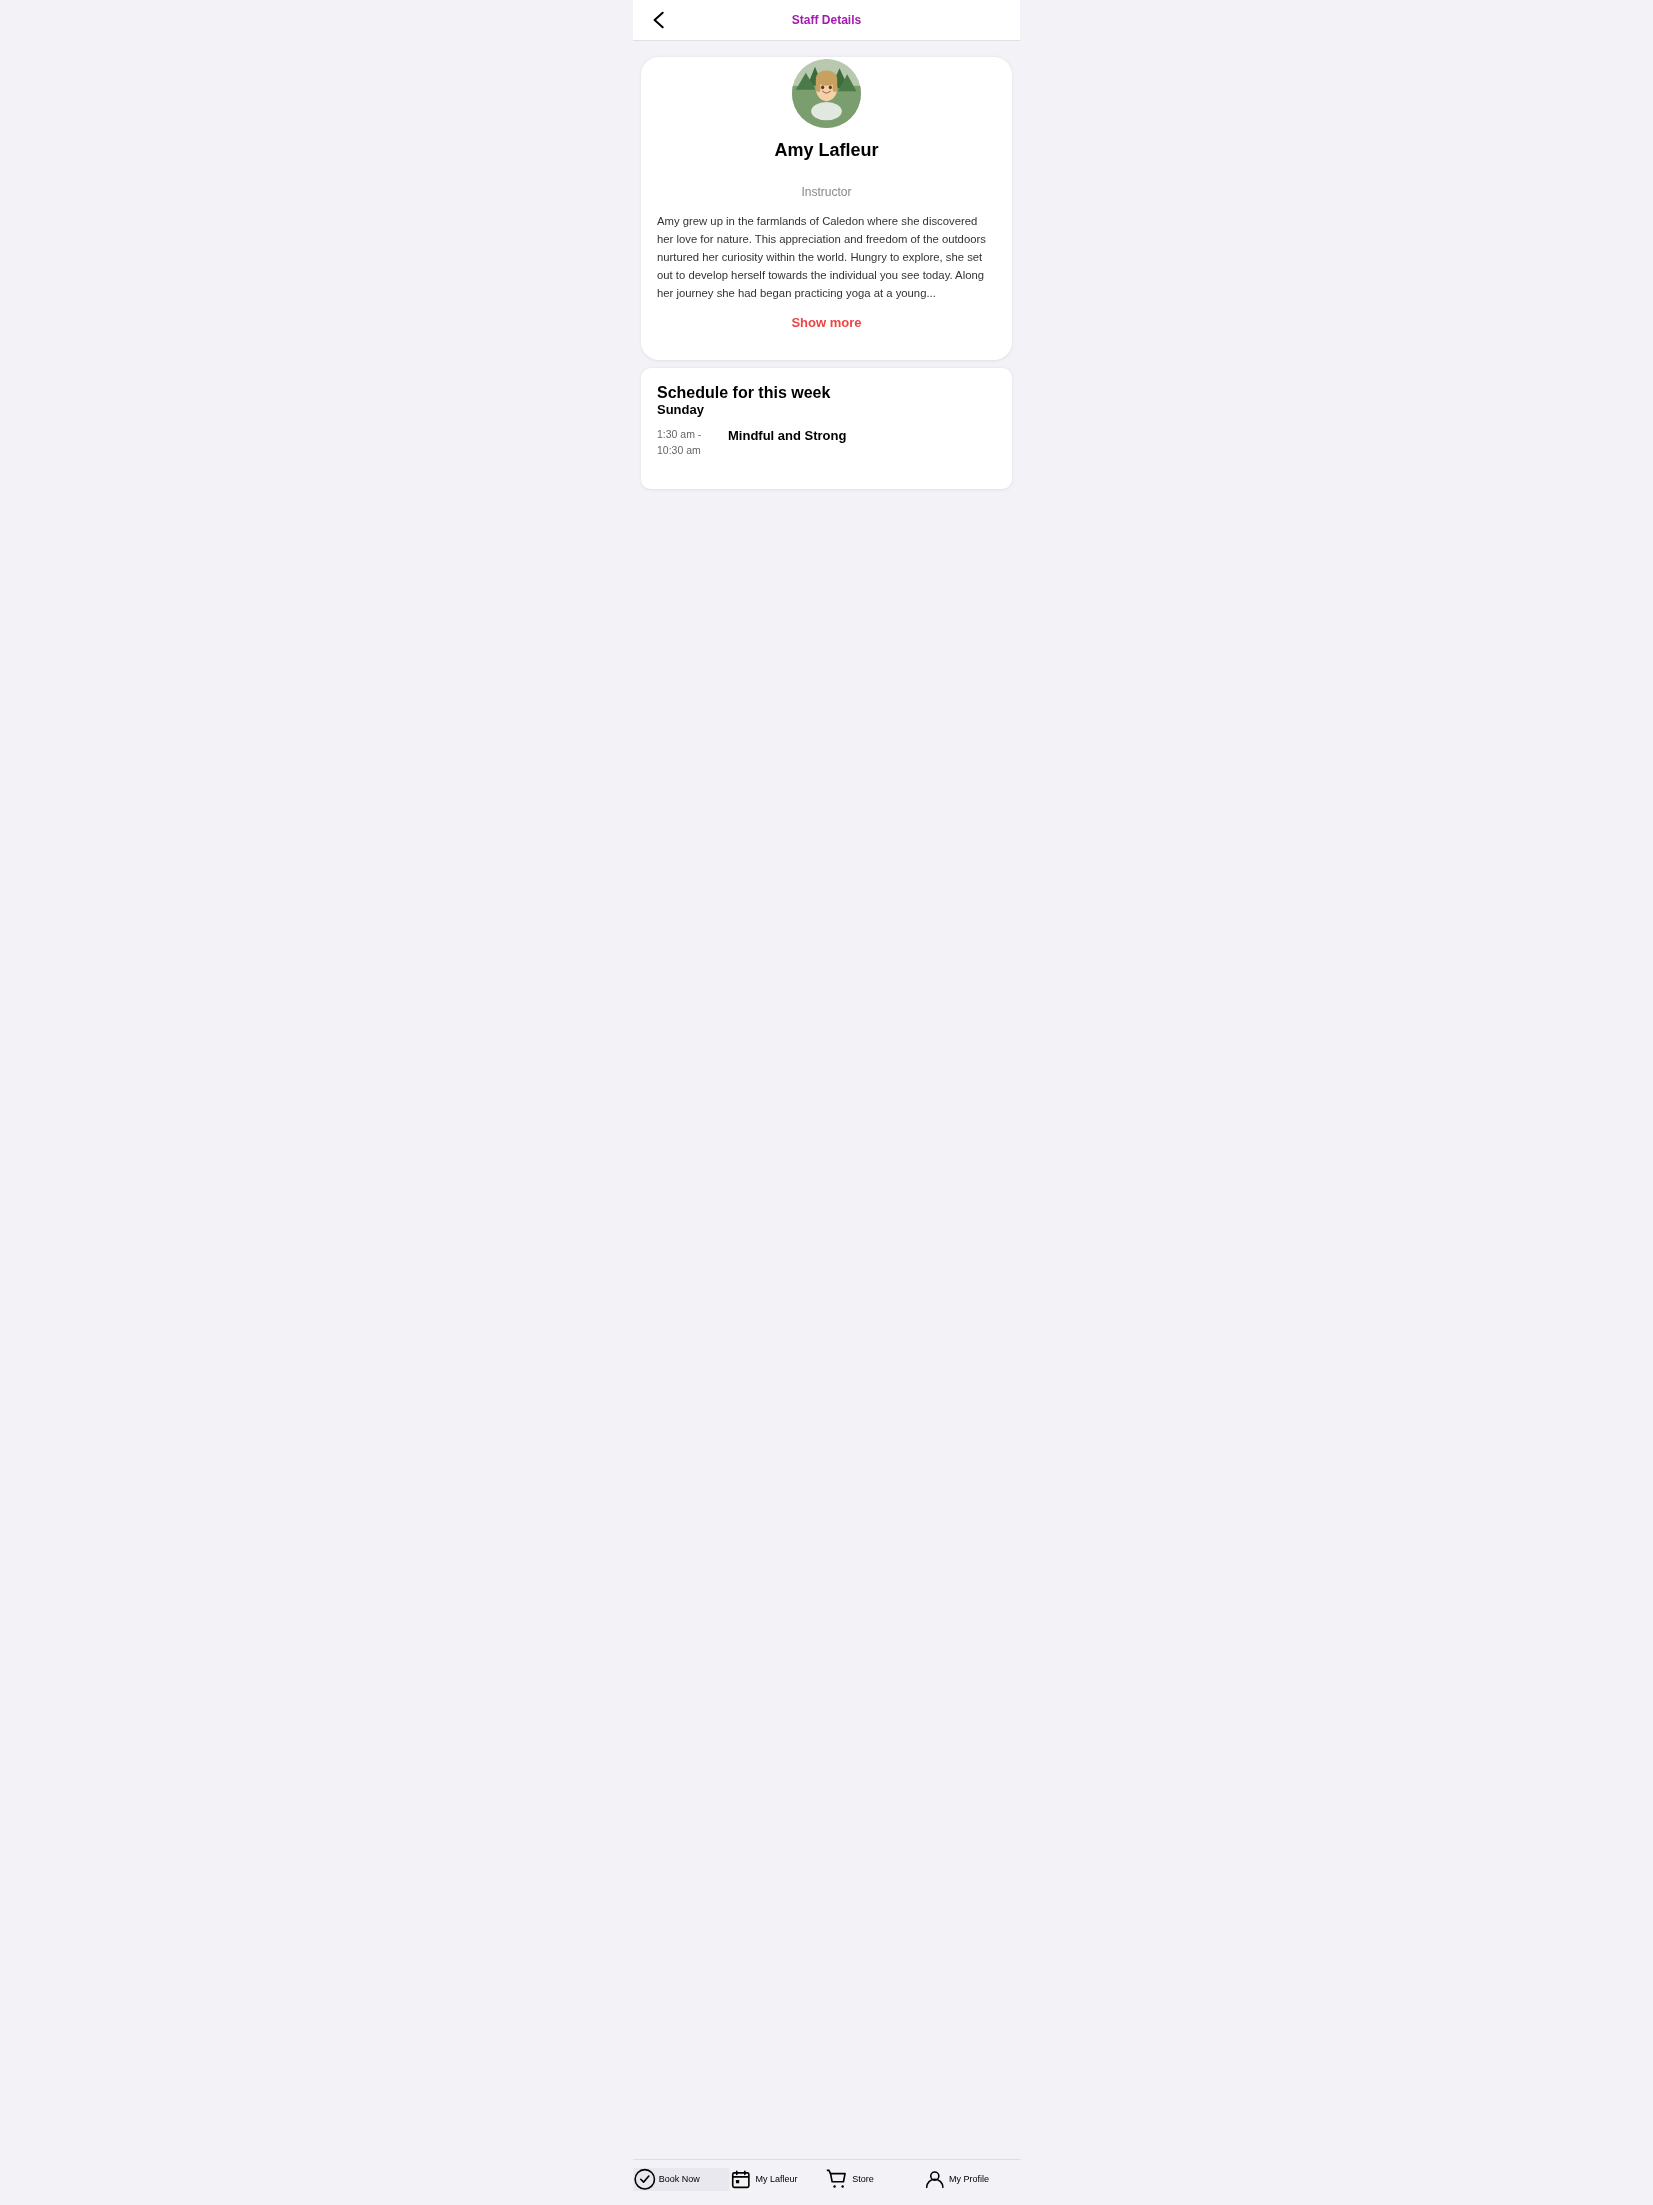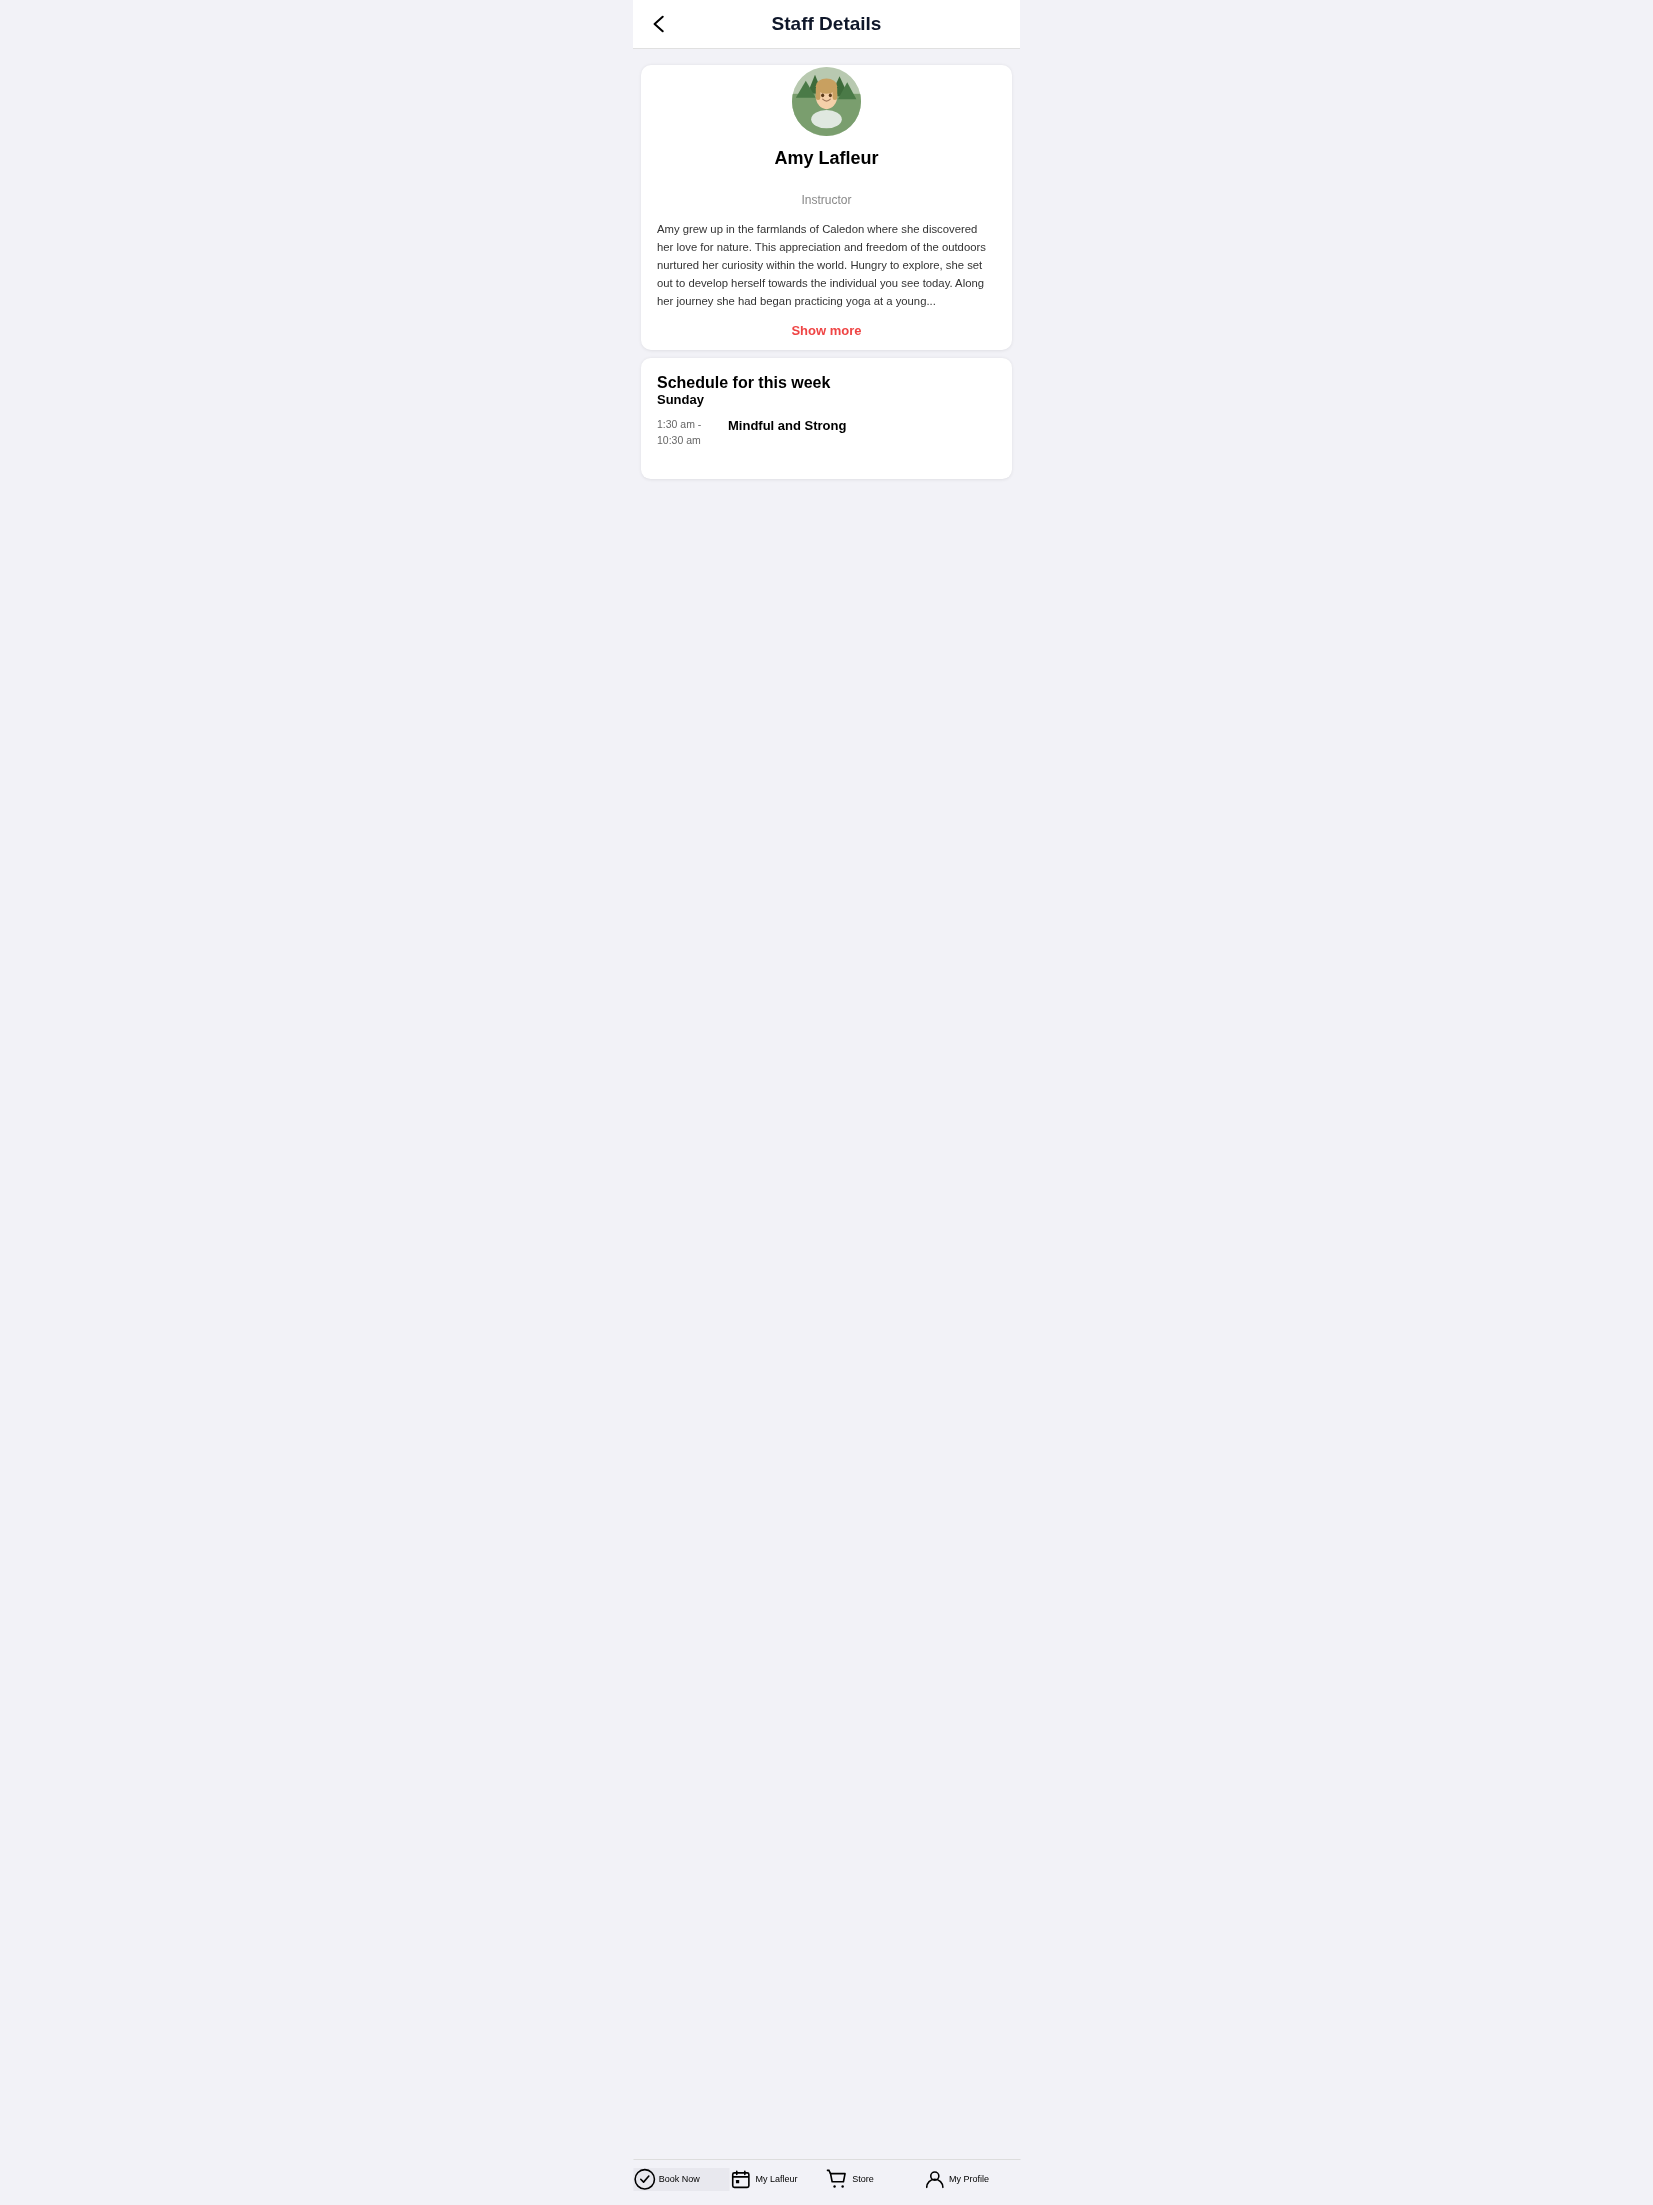--- a/index.html
+++ b/index.html
@@ -39,38 +39,38 @@
       font-size: 18px;
       cursor: pointer;
       color: #000;
       padding: 3.2px 6.5px;
       display: flex;
       align-items: center;
       justify-content: center;
     }
 
     .header-title {
-      font-size: 19px;
-      font-weight: 700;
-      color: #0f172a;
+      font-size: 12px;
+      font-weight: 700;
+      color: #a21caf;
     }
 
     
     .main-content {
       flex: 1;
       overflow-y: auto;
       padding-bottom: 65px;
     }
 
     
     .profile-card {
       background: #ffffff;
       margin: 0;
-      border-radius: 10px;
-      padding: 0 16px 9px;
+      border-radius: 18px;
+      padding: 0 16px 27px;
       margin: 8px 8px;
       box-shadow: 0 0.8px 3.2px rgba(0,0,0,0.08);
       position: relative;
     }
 
     .avatar-container {
       display: flex;
       justify-content: center;
       margin-top: -32px;
       margin-bottom: 9.7px;

